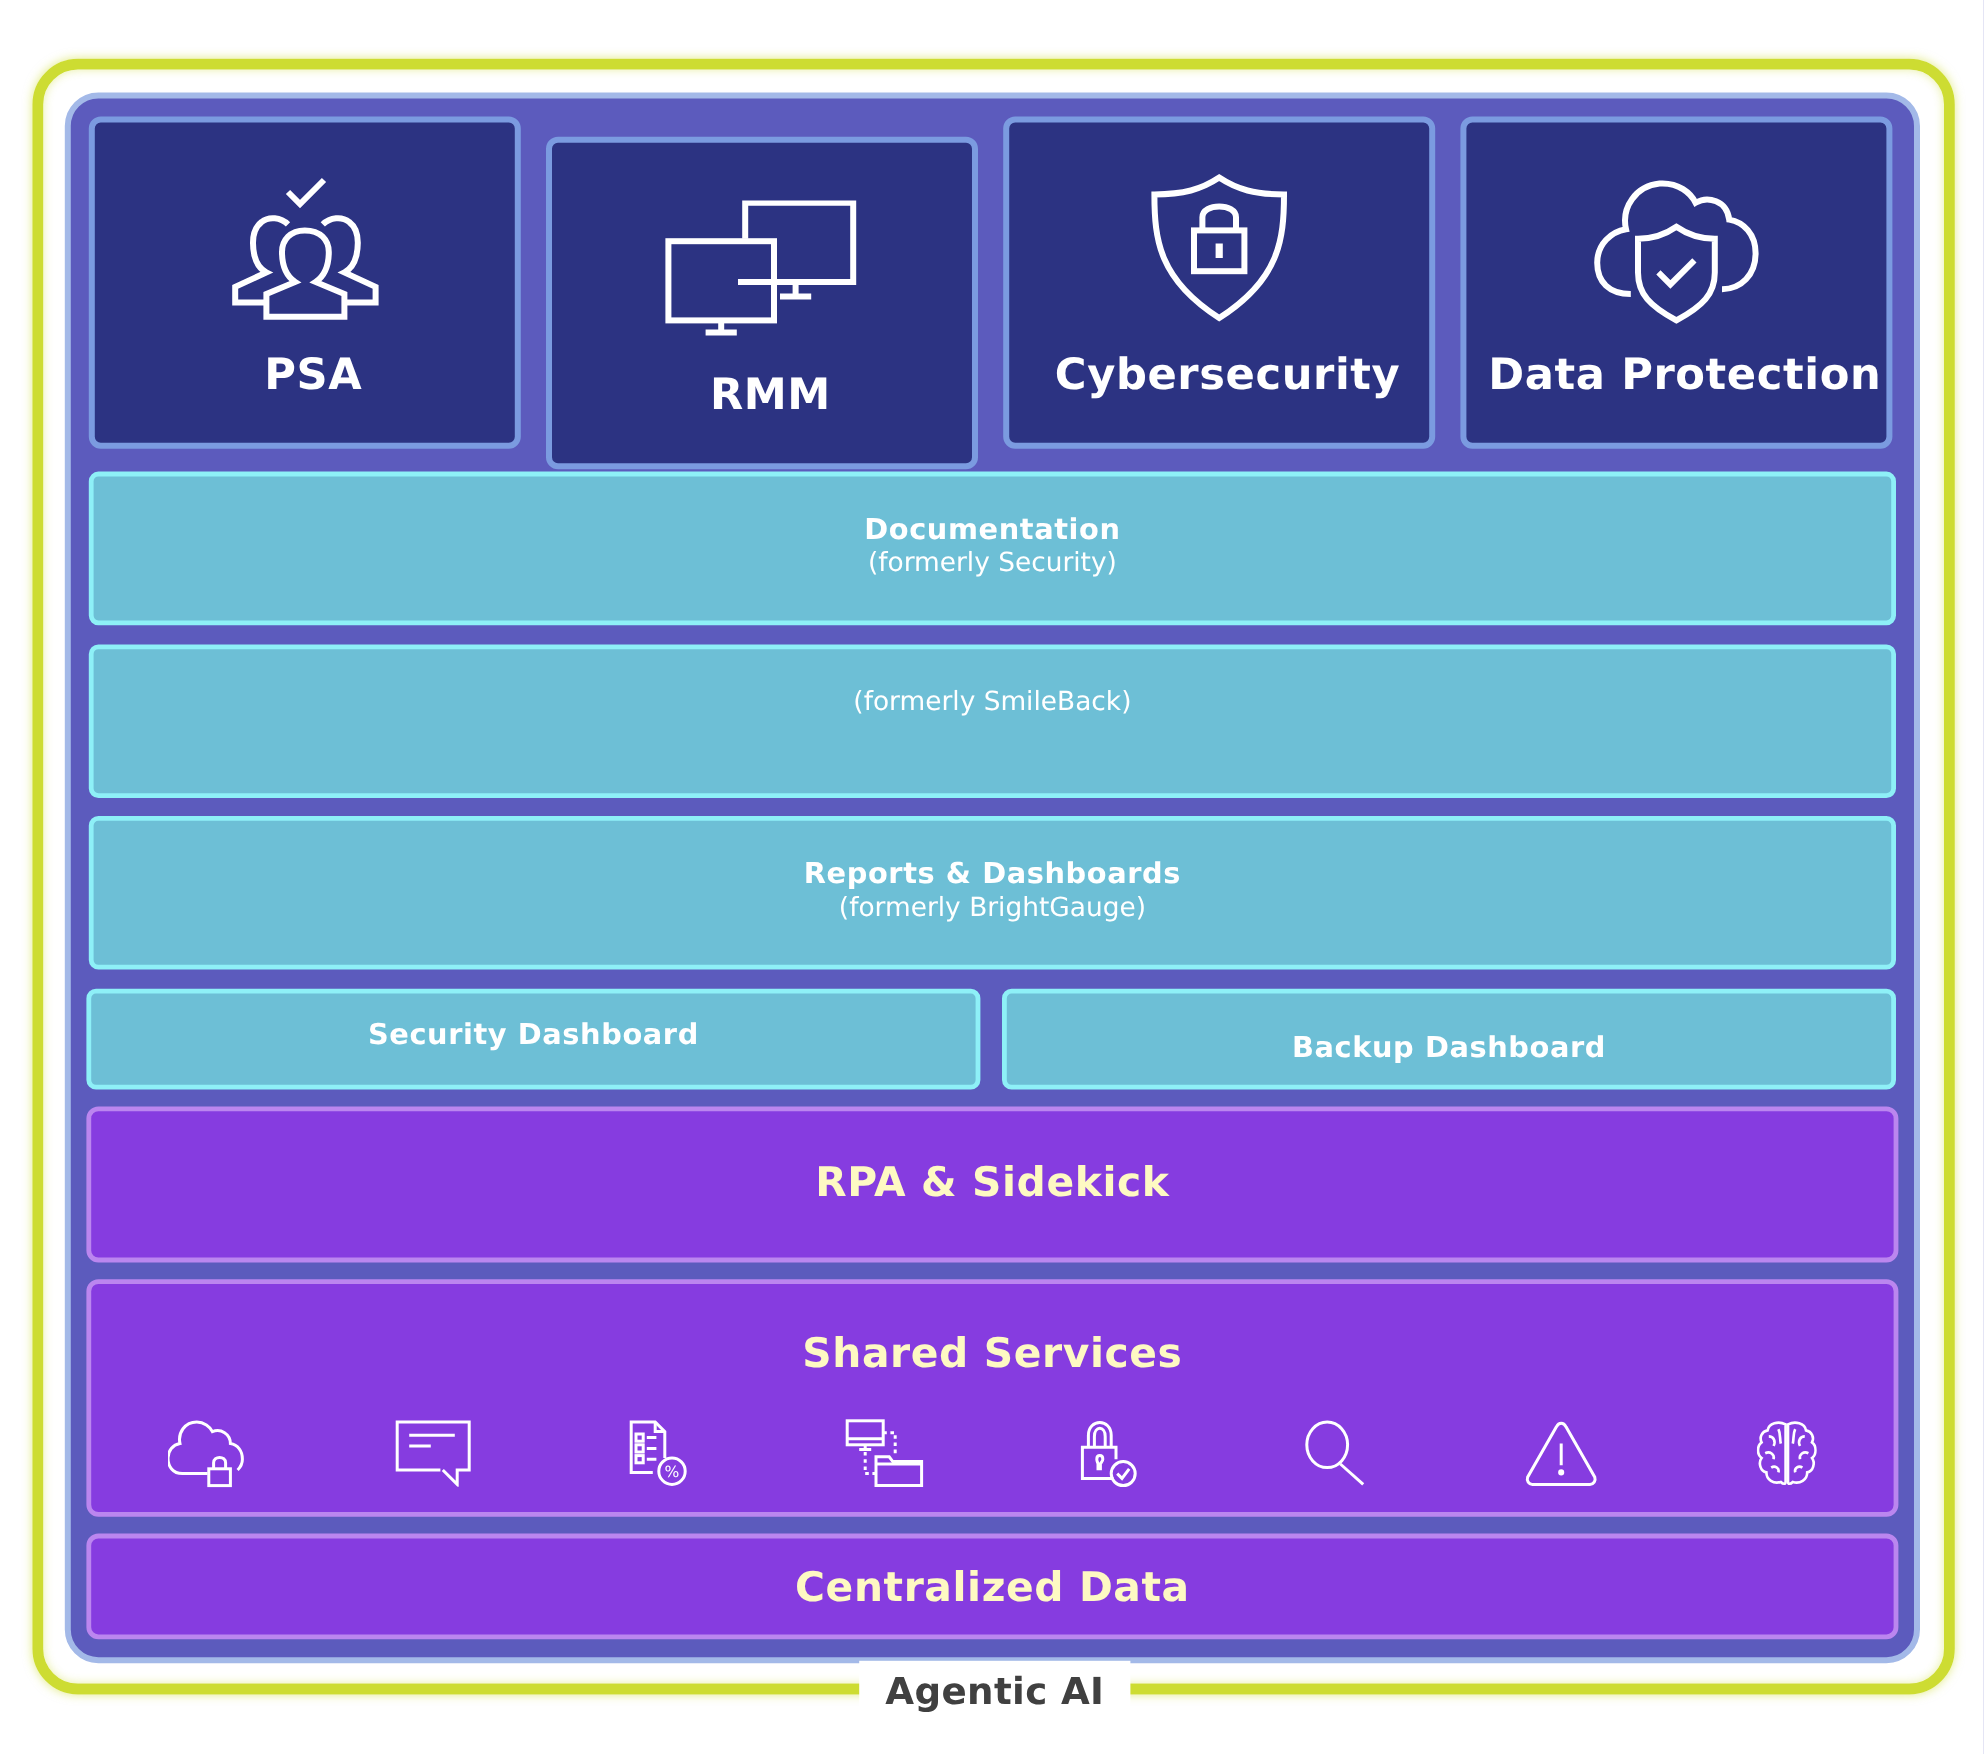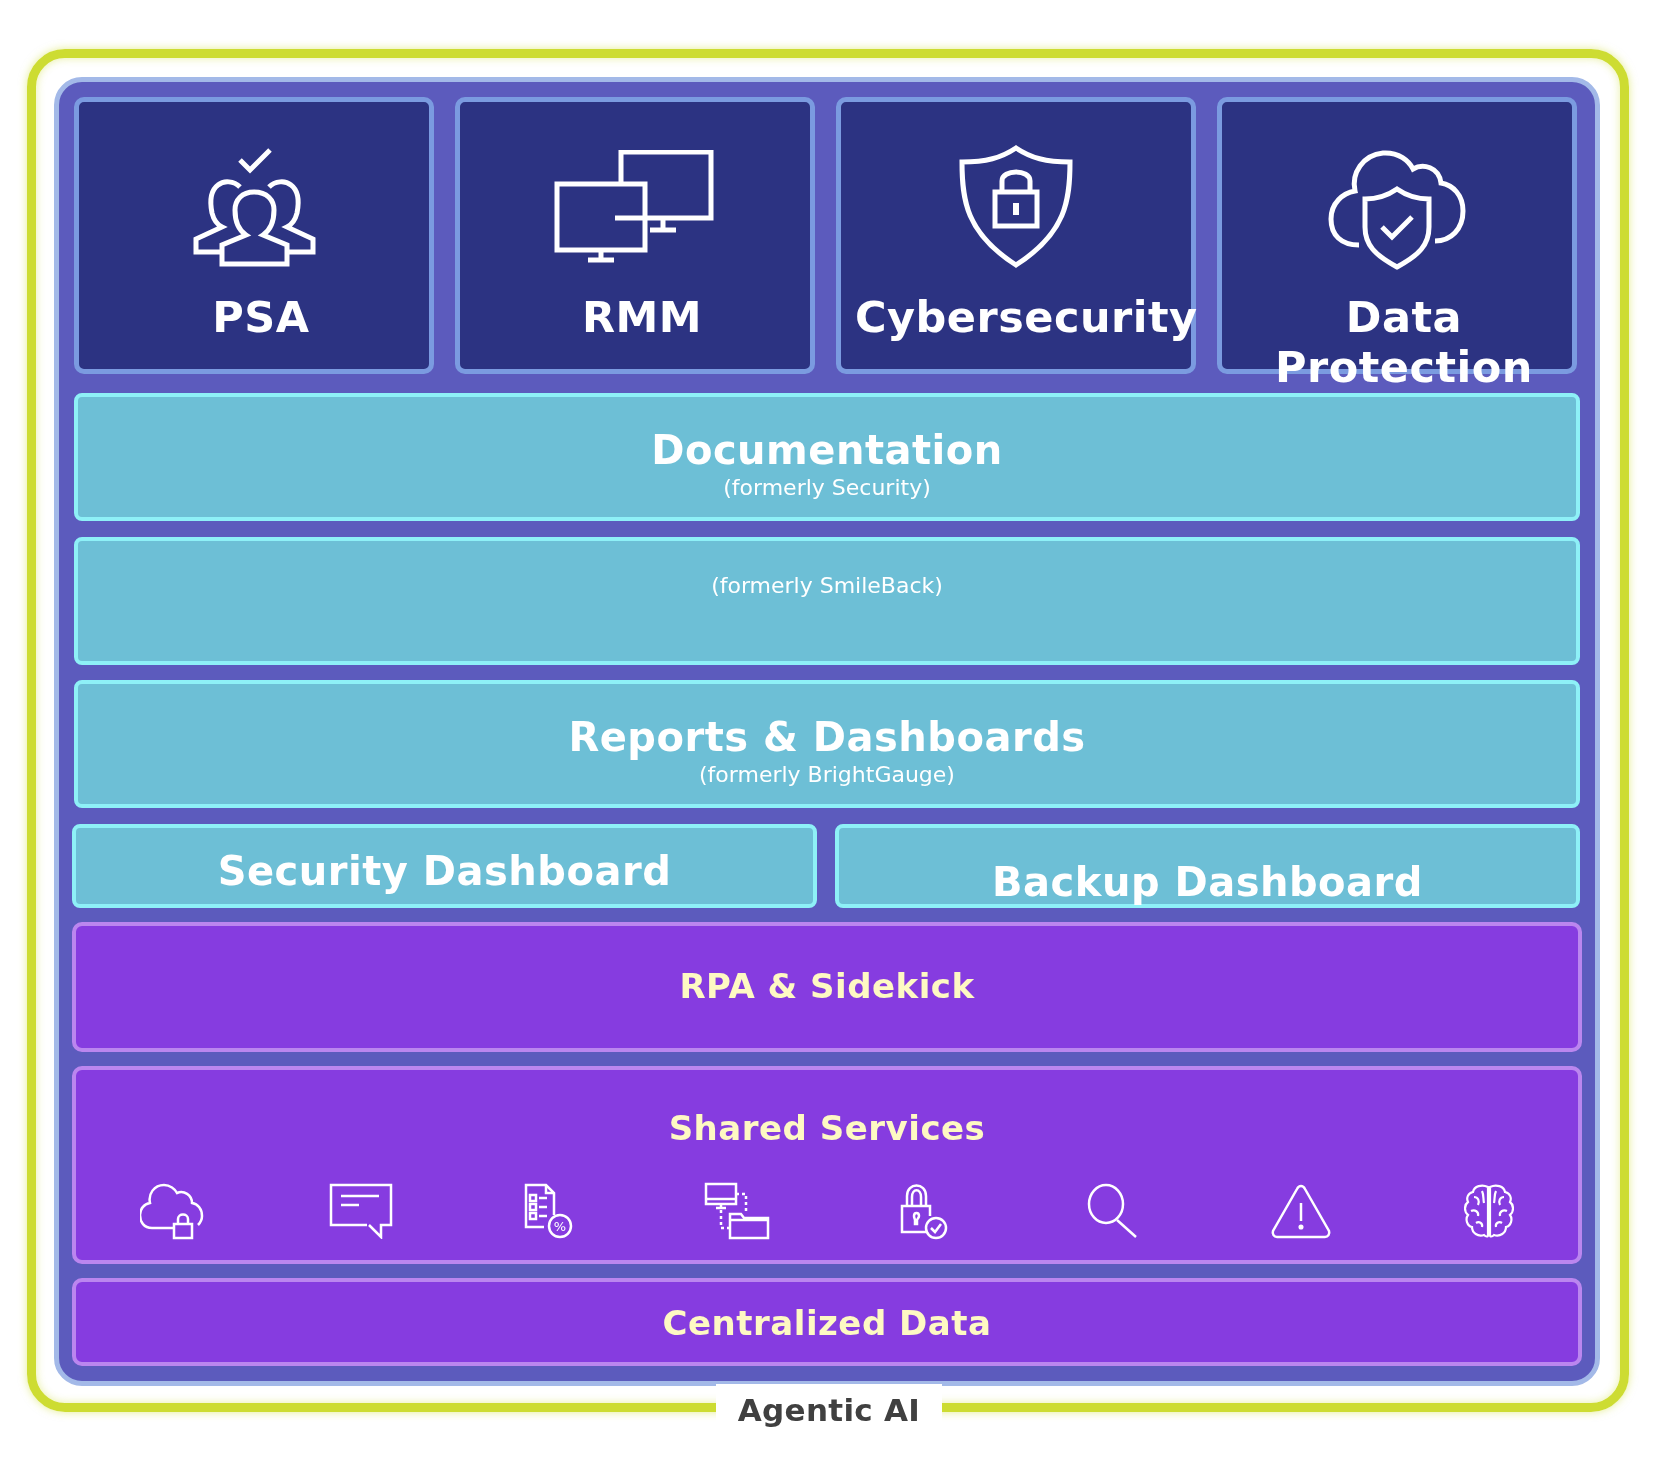--- a/index.html
+++ b/index.html
@@ -22,28 +22,28 @@
     background: #5c5bbd; border-radius: 28px;
     border: 5px solid #a3b9e8;
   }
 
   .tile {
     position: absolute; top: 97px; width: 360px; height: 277px;
     background: #2c3382; border: 5px solid #7b9be0; border-radius: 10px;
     color: #ffffff; text-align: center;
   }
   .tile .icon { position: absolute; left: 0; right: 0; top: 40px; height: 130px; display: flex; justify-content: center; align-items: center; }
-  .tile .label { position: absolute; left: 0; right: 0; top: 190px; font-size: 43px; font-weight: bold; letter-spacing: 0.5px; padding-left: 14px; }
+  .tile .label { position: absolute; left: 0; right: 0; top: 190px; font-size: 36px; font-weight: bold; letter-spacing: 0.5px; padding-left: 14px; }
 
   .band {
     position: absolute; left: 74px; width: 1506px;
     background: #6dbfd6; border: 4px solid #8ef0f7; border-radius: 8px;
     color: #ffffff; text-align: center;
   }
-  .band .title { font-size: 40px; font-weight: bold; letter-spacing: 0.5px; }
+  .band .title { font-size: 24px; font-weight: bold; letter-spacing: 0.5px; }
   .band .sub { font-size: 22px; margin-top: 2px; }
 
   .purple {
     position: absolute; left: 72px; width: 1510px;
     background: #863ce0; border: 4px solid #bb86ef; border-radius: 10px;
     color: #fef9c3; text-align: center;
   }
   .purple .title { font-size: 34px; font-weight: bold; letter-spacing: 0.5px; }
 
   .svc-icons { position: absolute; left: 0; right: 0; top: 108px; height: 70px; }
@@ -61,21 +61,21 @@
     <svg width="145" height="125" viewBox="0 0 145 125" fill="none" stroke="#fff" stroke-width="5" stroke-linejoin="miter">
       <polyline points="58,10 68,20 88,0" transform="translate(0,5)"></polyline>
       <path d="M58 42 C52 36 42 35 36 40 C28 46 28 58 30 68 C32 76 36 80 40 82 L14 94 L14 107 L40 107"></path>
       <path d="M87 42 C93 36 103 35 109 40 C117 46 117 58 115 68 C113 76 109 80 105 82 L131 94 L131 107 L105 107"></path>
       <path d="M72 47 C60 47 53 55 53 65 C53 78 58 86 64 90 L40 100 L40 119 L105 119 L105 100 L81 90 C87 86 92 78 92 65 C92 55 85 47 72 47 Z"></path>
     </svg>
   </div>
   <div class="label">PSA</div>
 </div>
 
-<div class="tile" style="left:455px;">
+<div class="tile" style="left:455px;margin-top:17px;">
   <div class="icon">
     <svg width="165" height="115" viewBox="0 0 165 115" fill="none" stroke="#fff" stroke-width="5">
       <polyline points="68,32 68,2 158,2 158,68 62,68"></polyline>
       <line x1="110" y1="68" x2="110" y2="80"></line>
       <line x1="97" y1="80" x2="123" y2="80"></line>
       <rect x="4" y="34" width="88" height="66"></rect>
       <line x1="48" y1="100" x2="48" y2="110"></line>
       <line x1="35" y1="110" x2="61" y2="110"></line>
     </svg>
   </div>

